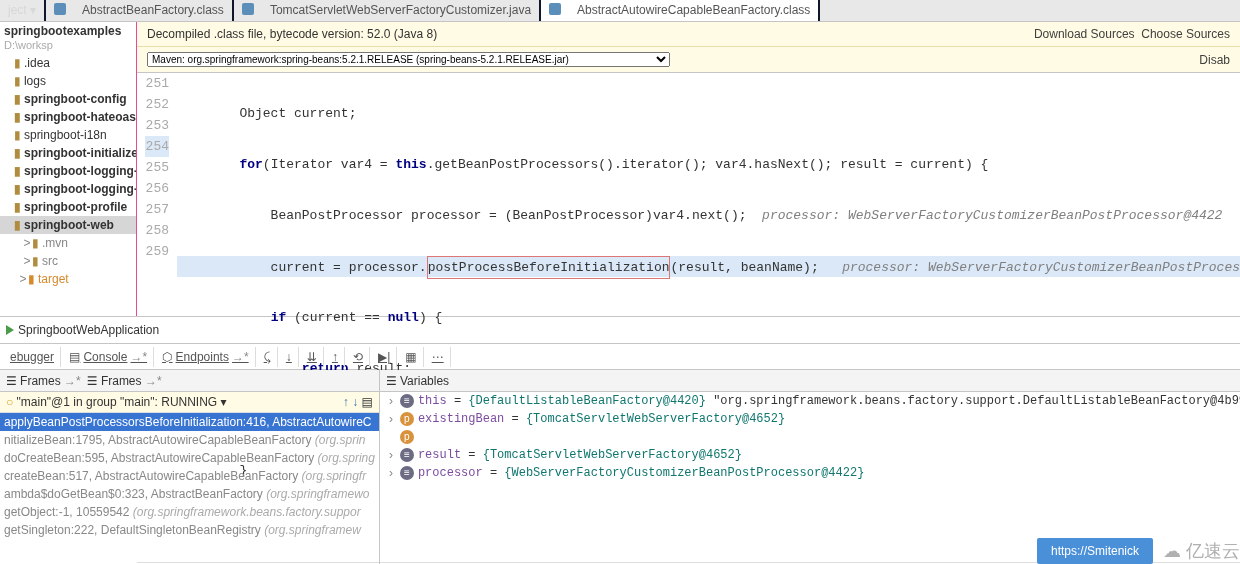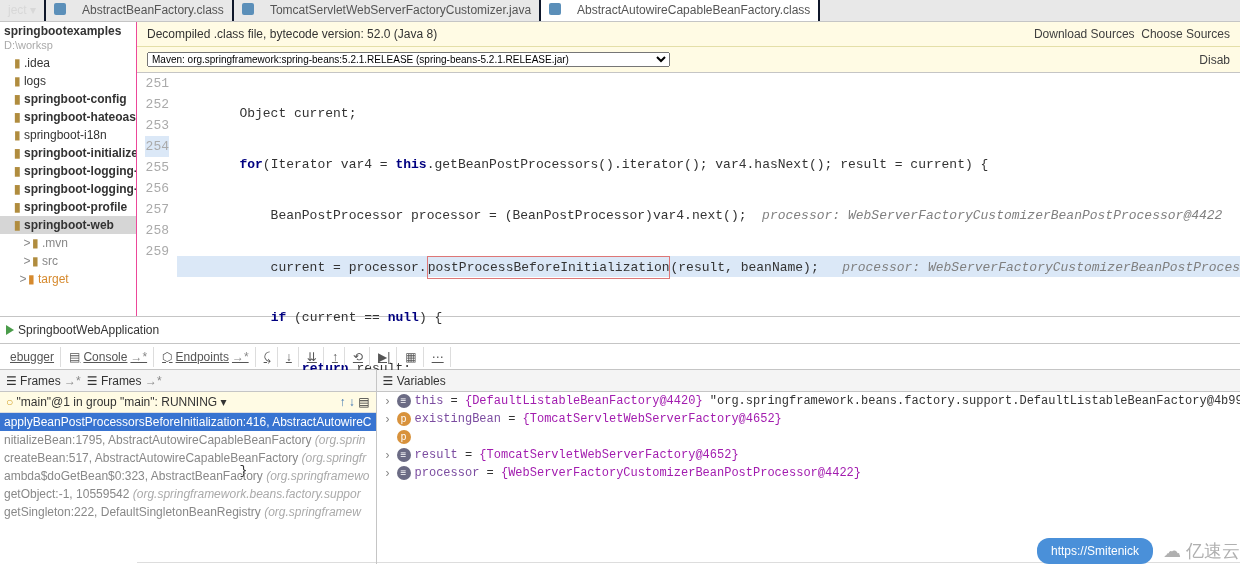--- a/index.html
+++ b/index.html
@@ -50,21 +50,21 @@
   .frame-list { flex:1; overflow:hidden;}
   .frame-list div{ padding:2px 4px; color:#888; white-space:nowrap;}
   .frame-list .sel {background:#3874d1; color:#fff;}
   .frame-list .pkg{color:#aaa; font-style:italic;}
   .vars { flex:1; display:flex; flex-direction:column;}
   .var-row{ padding:2px 6px; display:flex; gap:4px; align-items:flex-start; white-space:nowrap;}
   .badge{display:inline-block;width:14px;height:14px;border-radius:50%;color:#fff;font-size:10px;line-height:14px;text-align:center;}
   .b-dk{background:#6b6b84;}
   .b-or{background:#d8923c;}
   .vv{font-family:"Consolas","Courier New",monospace; font-size:12px;}
-  .purple{color:#7b4ca0;} .green{color:#2f8a2f; font-weight:bold;} .grey{color:#a21caf;}
+  .purple{color:#7b4ca0;} .green{color:#2f8a2f; font-weight:bold;} .grey{color:#0f766e;}
   .watermark{position:absolute; right:0; bottom:0; display:flex; align-items:center; gap:10px; color:#b0b0b0;}
   .dummy{color:#d8d8d8;}
 </style>
 </head>
 <body>
 
 <div class="tabs">
   <div class="tab dummy">ject ▾</div>
   <div class="tab">
       <span class="icon-sq" style="background:#5b8fb9"></span>
@@ -171,20 +171,21 @@
       <span>☰ <span>Frames</span> <span class="pin">→*</span></span>
       <span>☰ <span>Frames</span> <span class="pin">→*</span></span>
     </div>
     <div class="frame-thread">
       <span><span style="color:#d4a52e">○</span> <span>"main"@1 in group "main": RUNNING</span> <span>▾</span></span>
       <span><span class="arrow">↑</span> <span class="arrow">↓</span> <span>▤</span></span>
     </div>
     <div class="frame-list">
       <div class="sel"><span>applyBeanPostProcessorsBeforeInitialization:416, AbstractAutowireC</span></div>
       <div><span>nitializeBean:1795, AbstractAutowireCapableBeanFactory </span><span class="pkg">(org.sprin</span></div>
+      <div><span>doCreateBean:595, AbstractAutowireCapableBeanFactory </span><span class="pkg">(org.spring</span></div>
       <div><span>createBean:517, AbstractAutowireCapableBeanFactory </span><span class="pkg">(org.springfr</span></div>
       <div><span>ambda$doGetBean$0:323, AbstractBeanFactory </span><span class="pkg">(org.springframewo</span></div>
       <div><span>getObject:-1, 10559542 </span><span class="pkg">(org.springframework.beans.factory.suppor</span></div>
       <div><span>getSingleton:222, DefaultSingletonBeanRegistry </span><span class="pkg">(org.springframew</span></div>
     </div>
   </div>
   <div class="vars">
     <div class="panel-head">
         <span>☰ <span>Variables</span></span>
       </div>
@@ -209,15 +210,15 @@
       </div>
     <div class="var-row">
         <span class="chev">›</span>
         <span class="badge b-dk">≡</span>
         <span class="vv"><span class="purple">processor</span><span> = </span><span class="grey">{WebServerFactoryCustomizerBeanPostProcessor@4422}</span></span>
       </div>
   </div>
 </div>
 
 <div class="watermark">
-  <span style="background:#4a90d9;color:#fff;padding:6px 14px;border-radius:12px">https://Smitenick</span>
+  <span style="background:#4a90d9;color:#fff;padding:6px 14px;border-radius:2px">https://Smitenick</span>
   <span style="font-size:18px">☁ <span>亿速云</span></span>
 </div>
 
 </body></html>

